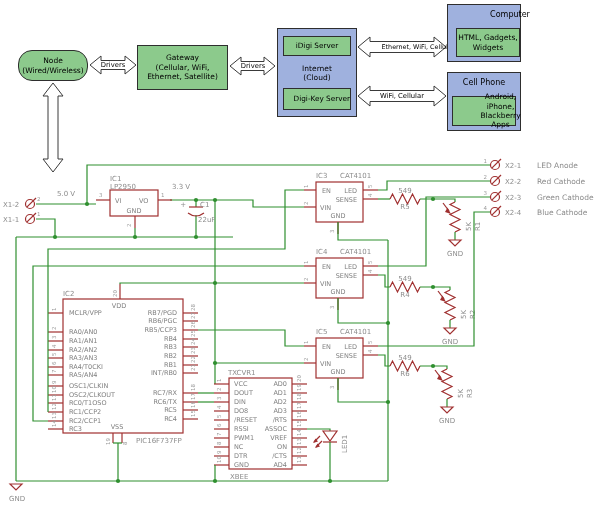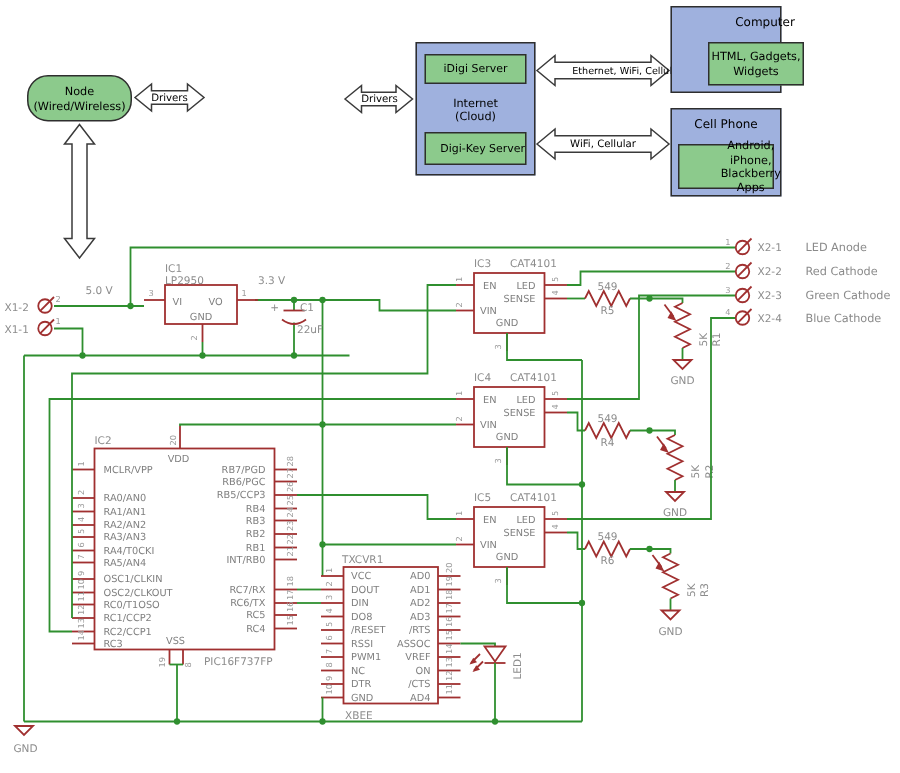--- a/index.html
+++ b/index.html
@@ -379,34 +379,37 @@
       <text x="487" y="210" class="num" text-anchor="end">4</text>
       <text x="505" y="214.5" class="ref" text-anchor="start">X2-4</text>
       <text x="537" y="214.5" class="desc" text-anchor="start">Blue Cathode</text>
     </svg>
 
   <div class="bbox green" style="left:18px;top:50px;width:70px;height:31px;border-radius:14px;"><span>Node
 (Wired/Wireless)</span></div>
 
   <div class="alabel" style="left:92px;top:61px;width:42px;">Drivers</div>
 
+  <div class="bbox green" style="left:137px;top:45px;width:91px;height:45px;"><span>Gateway
+(Cellular, WiFi,
+Ethernet, Satellite)</span></div>
 
   <div class="alabel" style="left:231px;top:62px;width:44px;">Drivers</div>
 
   <div class="bbox blue" style="left:277px;top:28px;width:80px;height:89px;"></div>
   <div class="bbox green" style="left:283px;top:36px;width:68px;height:20px;font-size:7.3px;"><span>iDigi Server</span></div>
   <div class="bbox" style="left:277px;top:60px;width:80px;height:26px;border:none;"><span>Internet
 (Cloud)</span></div>
   <div class="bbox green" style="left:283px;top:88px;width:68px;height:22px;font-size:7.3px;justify-content:flex-end;"><span>Digi-Key Server</span></div>
 
   <div class="alabel" style="left:358px;top:43px;width:88px;font-size:6.4px;margin-left:16px;">Ethernet, WiFi, Cellular</div>
   <div class="alabel" style="left:358px;top:92px;width:88px;">WiFi, Cellular</div>
 
   <div class="bbox blue" style="left:447px;top:4px;width:74px;height:58px;"></div>
   <div class="btitle" style="left:473px;top:10px;width:74px;">Computer</div>
-  <div class="bbox green" style="left:472px;top:28px;width:64px;height:29px;"><span>HTML, Gadgets,
+  <div class="bbox green" style="left:456px;top:28px;width:64px;height:29px;"><span>HTML, Gadgets,
 Widgets</span></div>
 
   <div class="bbox blue" style="left:447px;top:72px;width:74px;height:59px;"></div>
   <div class="btitle" style="left:447px;top:78px;width:74px;">Cell Phone</div>
   <div class="bbox green" style="left:452px;top:96px;width:64px;height:30px;padding-left:33px;"><span>Android, iPhone,
 Blackberry Apps</span></div>
 </div>
 
 </body></html>

